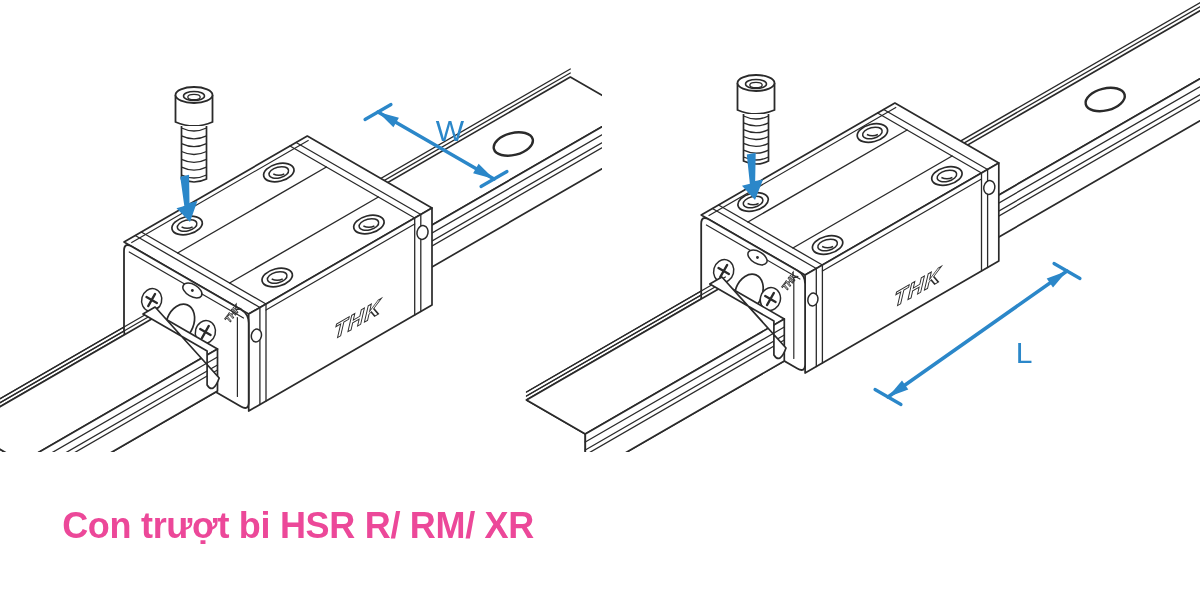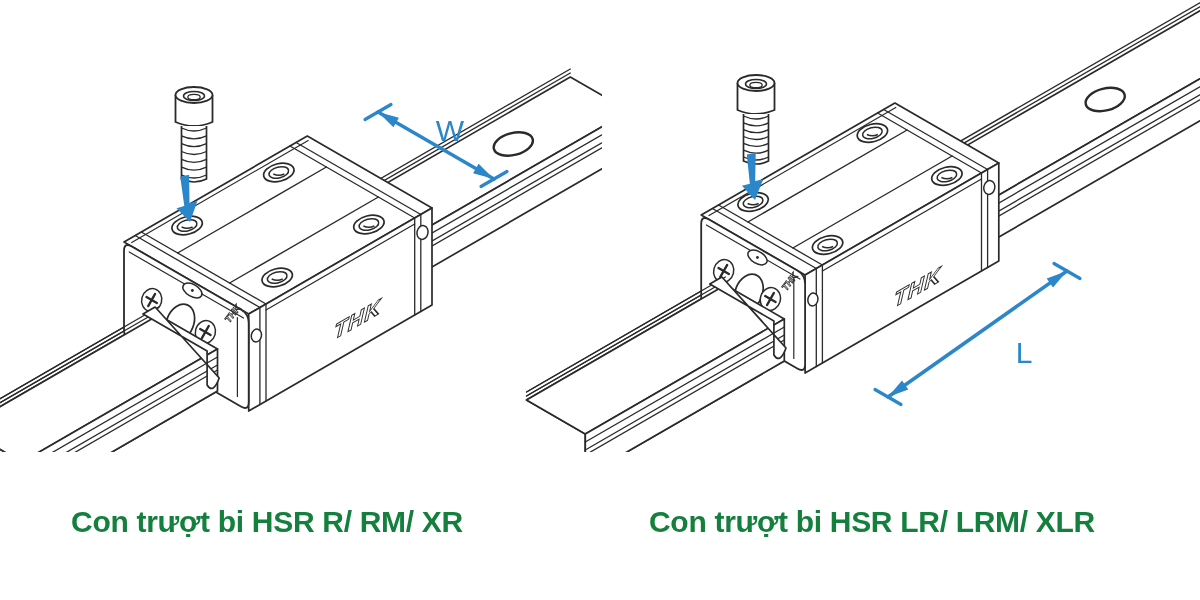--- a/index.html
+++ b/index.html
@@ -1,20 +1,20 @@
 <!DOCTYPE html>
 <html><head>
 <meta charset="utf-8">
 <style>
   html,body{margin:0;padding:0;background:#ffffff;}
   #stage{position:relative;width:1200px;height:600px;background:#fff;overflow:hidden;
          font-family:"Liberation Sans", sans-serif;}
   #drawing{position:absolute;left:0;top:0;}
-  .caption{position:absolute;top:505px;height:42px;text-align:center;
-           font-size:30px;font-weight:bold;letter-spacing:-0.3px;color:#15803d;
+  .caption{position:absolute;top:505px;height:42px;text-align:right;
+           font-size:36px;font-weight:bold;letter-spacing:-0.3px;color:#ec4899;
            white-space:nowrap;}
   #caption-left{left:0;width:534px;}
   #caption-right{left:572px;width:600px;}
 </style>
 </head>
 <body>
 
 <div id="stage">
   <div id="drawing"><svg width="1200" height="600" viewBox="0 0 1200 600" xmlns="http://www.w3.org/2000/svg">
 <defs>
@@ -209,14 +209,13 @@
             <path d="M888.0,397.0L1067.0,271.0" stroke="#2b87c9" stroke-width="3.5" fill="none" stroke-linecap="round"></path>
             <path d="M888.0,397.0L902.0,380.4L908.3,389.4Z" fill="#2b87c9"></path>
             <path d="M875.0,389.5L901.0,404.5" stroke="#2b87c9" stroke-width="3.2" fill="none" stroke-linecap="round"></path>
             <path d="M1067.0,271.0L1053.0,287.6L1046.7,278.6Z" fill="#2b87c9"></path>
             <path d="M1054.0,263.5L1080.0,278.5" stroke="#2b87c9" stroke-width="3.2" fill="none" stroke-linecap="round"></path>
             <text x="1024" y="352" font-family="Liberation Sans, sans-serif" font-size="30" fill="#2b87c9" text-anchor="middle" dominant-baseline="central">L</text>
           </g>
         </g>
       </svg></div>
   <div class="caption" id="caption-left">Con trượt bi HSR R/ RM/ XR</div>
-  <div class="caption" id="caption-right">Con trượt bi HSR LR/ LRM/ XLR</div>
 </div>
 
 </body></html>

